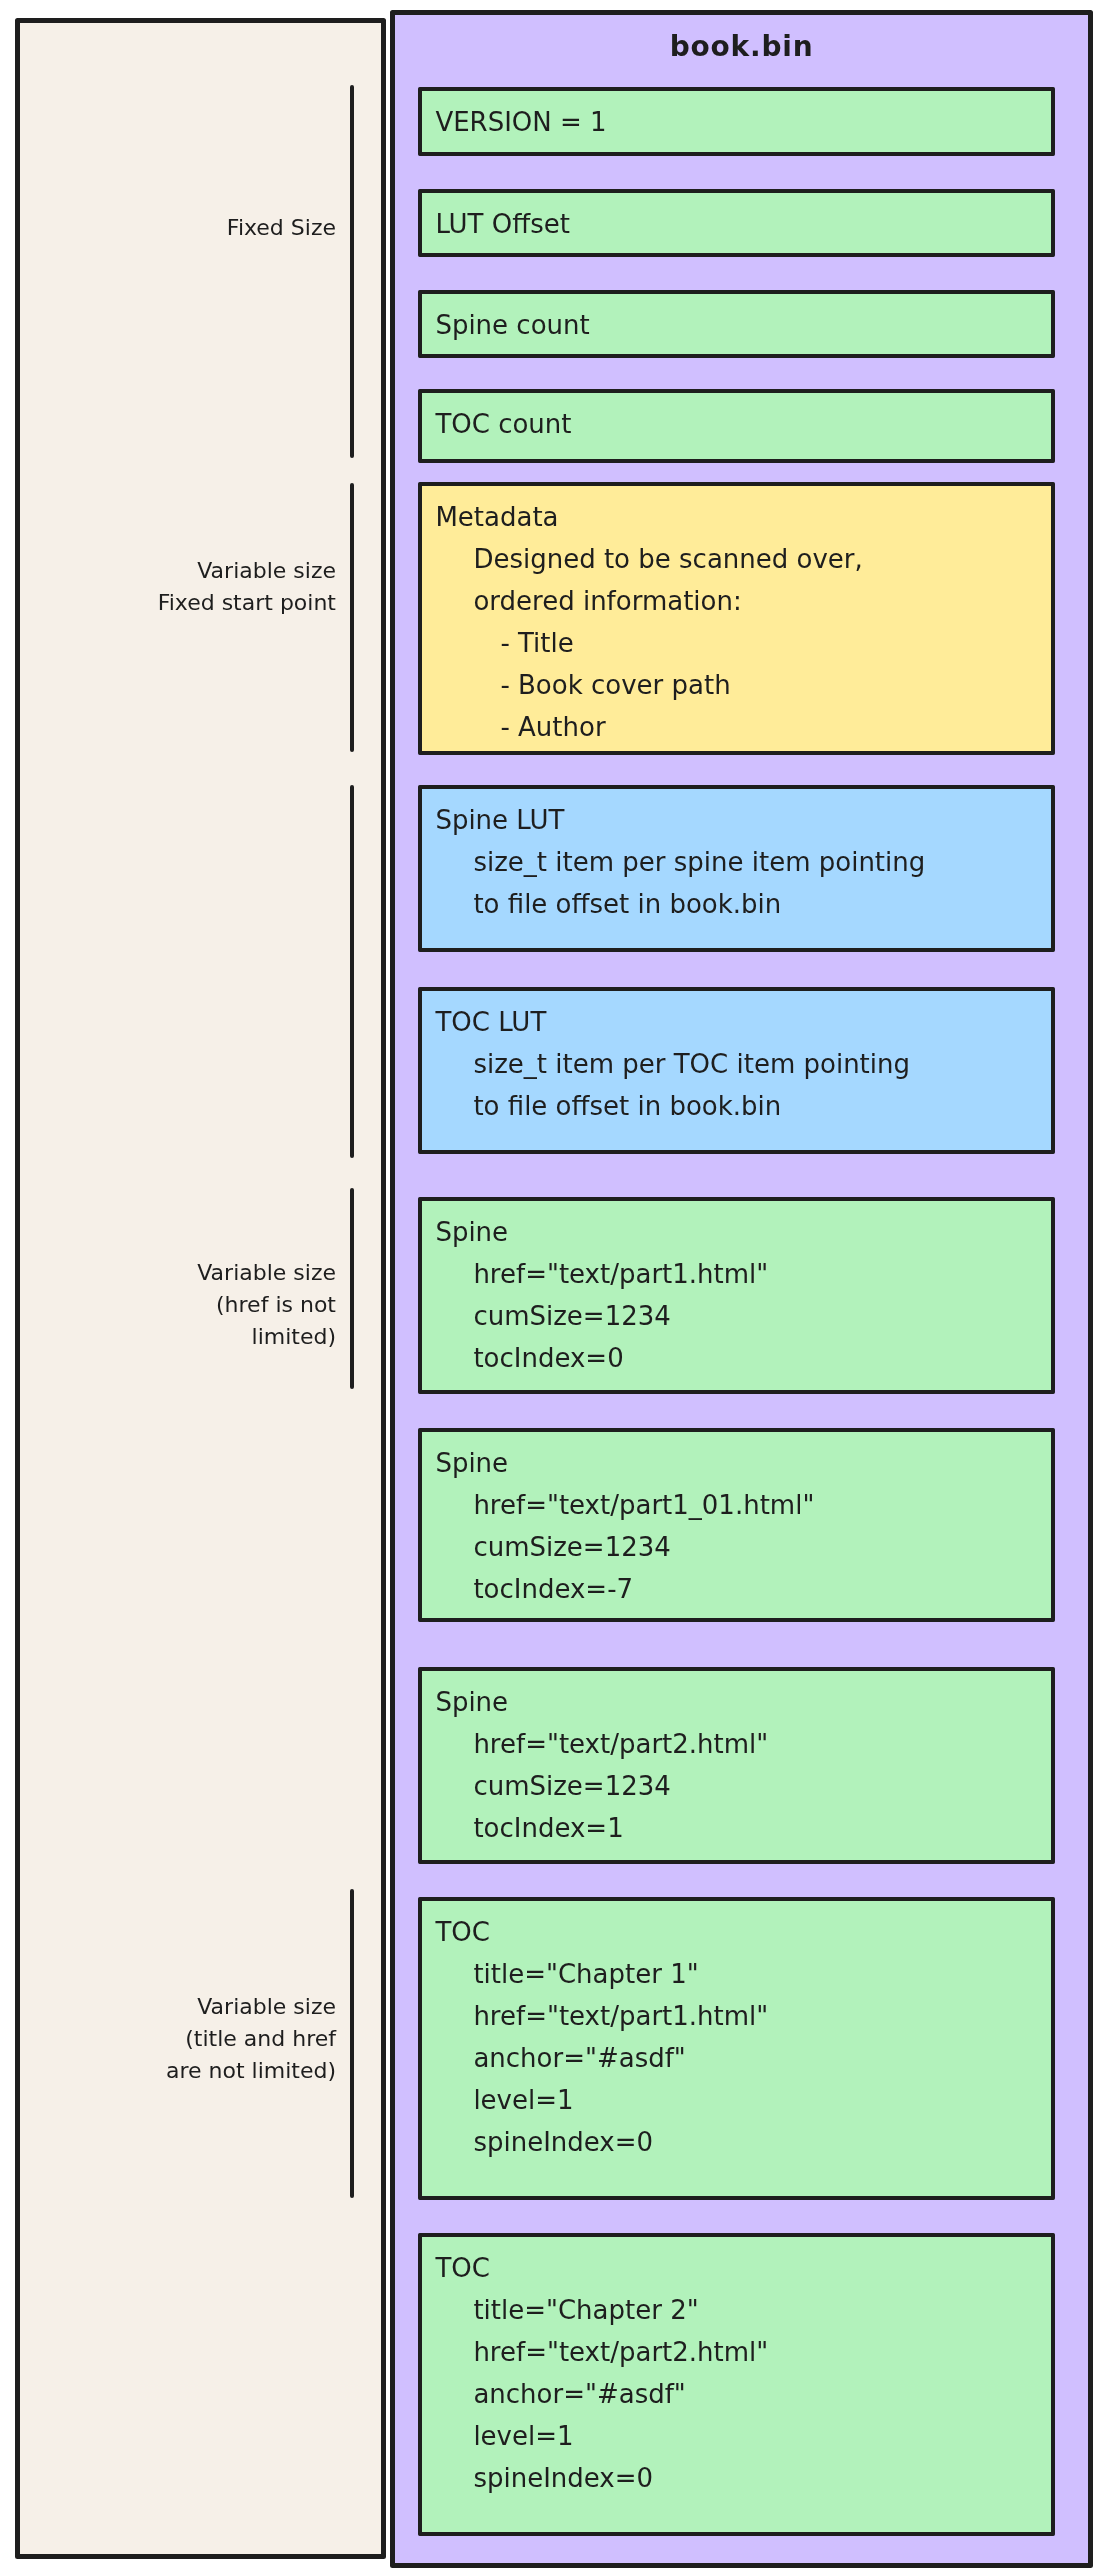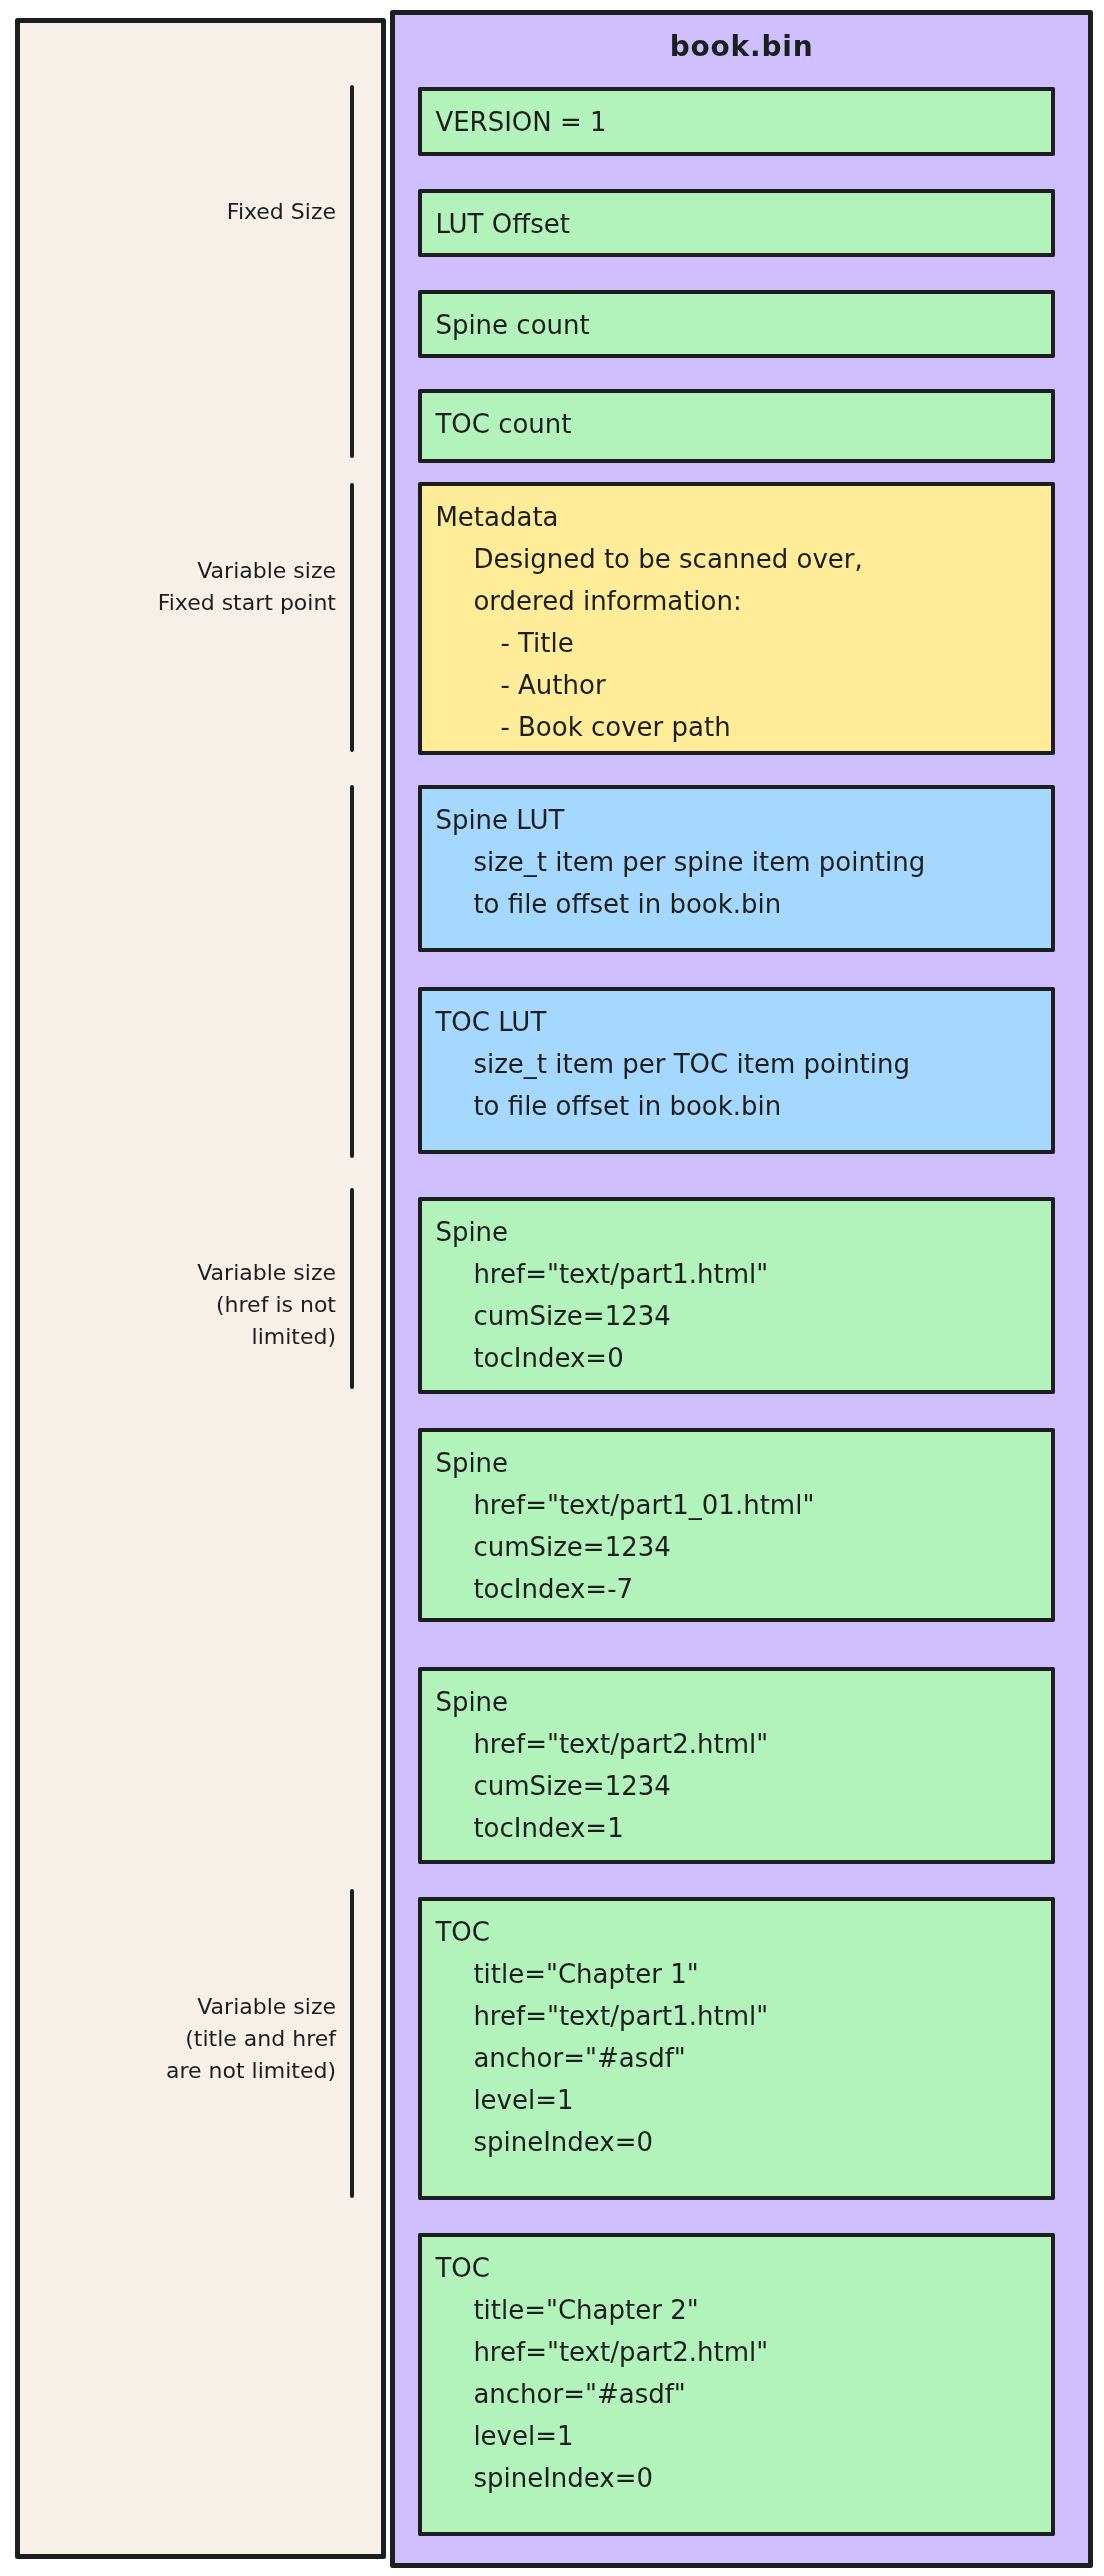--- a/index.html
+++ b/index.html
@@ -36,21 +36,21 @@
   .b6{top:987px;height:167px;}
   .b7{top:1189px;height:197px;}
   .b8{top:1420px;height:194px;}
   .b9{top:1659px;height:197px;}
   .b10{top:1889px;height:303px;}
   .b11{top:2225px;height:303px;}
 
   
   .slabel{position:absolute;left:52px;width:284px;text-align:right;
     font-size:22px;line-height:32px;}
-  .l0{top:196px;}
+  .l0{top:212px;}
   .l1{top:555px;}
   .l2{top:925px;}
   .l3{top:1257px;}
   .l4{top:1991px;}
 
   
   .bracket{position:absolute;left:350px;width:4.2px;background:#1e1e1e;border-radius:2.5px;}
   .k0{top:85px;height:373px;}
   .k1{top:483px;height:269px;}
   .k2{top:785px;height:373px;}
@@ -102,22 +102,22 @@
   </div>
   <div class="rec c-green b3">
     <div class="t">TOC count</div>
   </div>
 
   <div class="rec c-yellow b4">
     <div class="t">Metadata</div>
     <div class="ind1">Designed to be scanned over,</div>
     <div class="ind1">ordered information:</div>
     <div class="ind2">- Title</div>
+    <div class="ind2">- Book cover path</div>
     <div class="ind2">- Author</div>
-    <div class="ind2">- Book cover path</div>
   </div>
 
   <div class="rec c-blue b5">
     <div class="t">Spine LUT</div>
     <div class="ind1">size_t item per spine item pointing</div>
     <div class="ind1">to file offset in book.bin</div>
   </div>
   <div class="rec c-blue b6">
     <div class="t">TOC LUT</div>
     <div class="ind1">size_t item per TOC item pointing</div>

